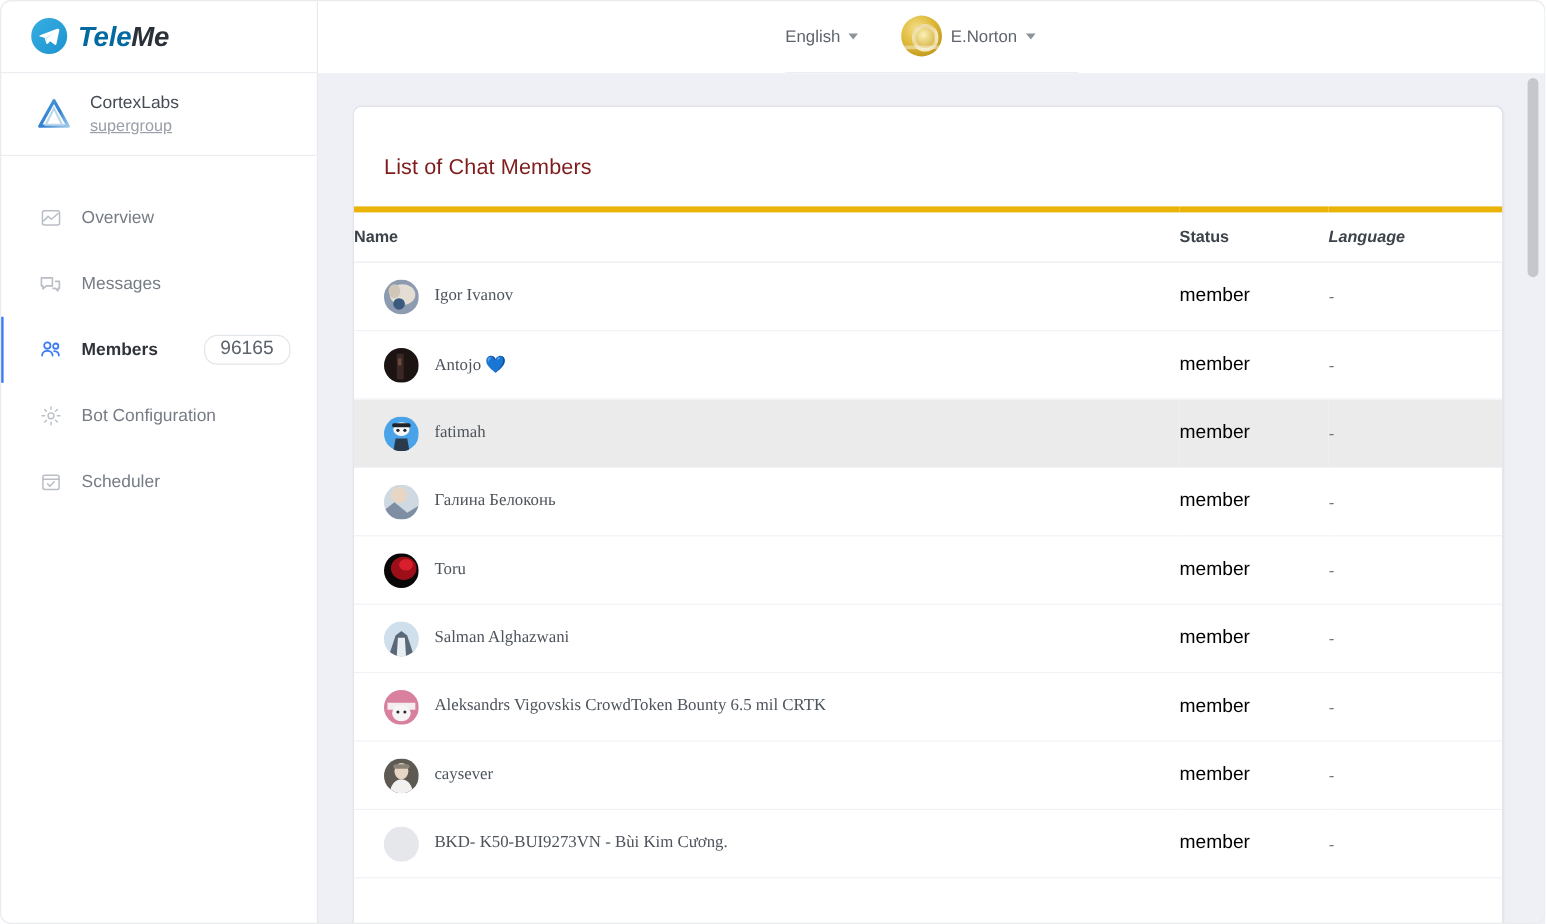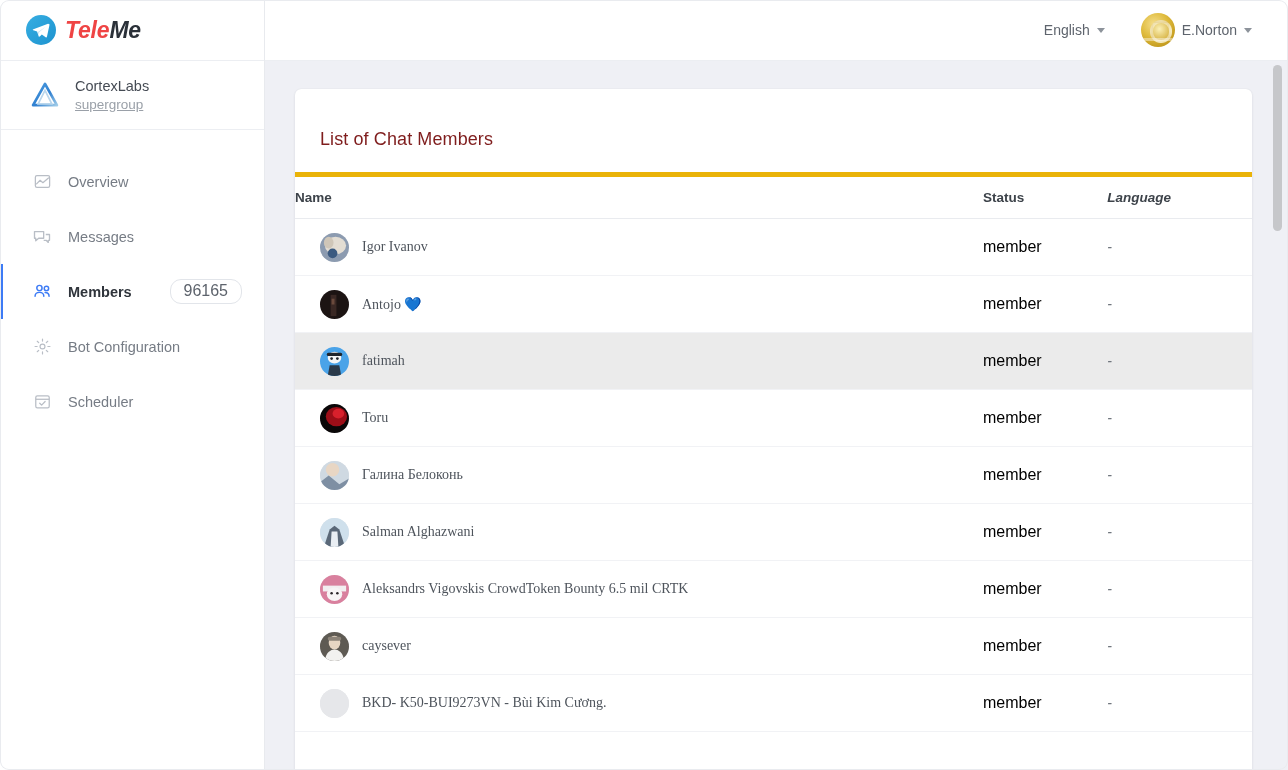--- a/index.html
+++ b/index.html
@@ -50,21 +50,21 @@
     flex: 0 0 auto;
   }
   .brand-logo svg { display: block; }
   .brand-text {
     font-size: 23px;
     font-style: italic;
     font-weight: 700;
     letter-spacing: -0.2px;
     white-space: nowrap;
   }
-  .brand-text .t1 { color: #ef4444; font-style: italic; }
+  .brand-text .t1 { color: #0369a1; font-style: italic; }
   .brand-text .t2 { color: #2b3139; }
 
   .group-row {
     height: 69px;
     display: flex;
     align-items: center;
     padding-left: 28px;
     border-bottom: 1px solid #eceef2;
   }
   .group-logo {
@@ -123,20 +123,21 @@
   }
 
   
   #main {
     flex: 1;
     height: 770px;
     position: relative;
     display: flex;
     flex-direction: column;
     min-width: 0;
+    align-items: center;
   }
 
   .topbar {
     height: 61px;
     min-height: 61px;
     background: #ffffff;
     border-bottom: 1px solid #eceef2;
     display: flex;
     align-items: center;
     justify-content: flex-end;
@@ -442,42 +443,42 @@
                   </span>
                 </td>
                 <td class="col-status"><span class="status-txt">member</span></td>
                 <td class="col-lang"><span class="lang-txt">-</span></td>
               </tr>
               <tr class="row">
                 <td class="col-name">
                   <span class="name-cell">
                     <span class="avatar">
                       <svg viewBox="0 0 30 30">
+                        <rect width="30" height="30" fill="#cfd9e2"></rect>
+                        <ellipse cx="13" cy="9" rx="7" ry="7" fill="#e8d6c4"></ellipse>
+                        <path d="M0 22 L9 15 L20 24 L30 18 V30 H0Z" fill="#7e8fa3"></path>
+                      </svg>
+                    </span>
+                    <span class="member-name">Галина Белоконь</span>
+                  </span>
+                </td>
+                <td class="col-status"><span class="status-txt">member</span></td>
+                <td class="col-lang"><span class="lang-txt">-</span></td>
+              </tr>
+              <tr class="row">
+                <td class="col-name">
+                  <span class="name-cell">
+                    <span class="avatar">
+                      <svg viewBox="0 0 30 30">
                         <rect width="30" height="30" fill="#0a0708"></rect>
                         <ellipse cx="17" cy="13" rx="11" ry="10" fill="#9c0e18"></ellipse>
                         <ellipse cx="19" cy="10" rx="6" ry="5" fill="#d8202c"></ellipse>
                       </svg>
                     </span>
                     <span class="member-name">Toru</span>
-                  </span>
-                </td>
-                <td class="col-status"><span class="status-txt">member</span></td>
-                <td class="col-lang"><span class="lang-txt">-</span></td>
-              </tr>
-              <tr class="row">
-                <td class="col-name">
-                  <span class="name-cell">
-                    <span class="avatar">
-                      <svg viewBox="0 0 30 30">
-                        <rect width="30" height="30" fill="#cfd9e2"></rect>
-                        <ellipse cx="13" cy="9" rx="7" ry="7" fill="#e8d6c4"></ellipse>
-                        <path d="M0 22 L9 15 L20 24 L30 18 V30 H0Z" fill="#7e8fa3"></path>
-                      </svg>
-                    </span>
-                    <span class="member-name">Галина Белоконь</span>
                   </span>
                 </td>
                 <td class="col-status"><span class="status-txt">member</span></td>
                 <td class="col-lang"><span class="lang-txt">-</span></td>
               </tr>
               <tr class="row">
                 <td class="col-name">
                   <span class="name-cell">
                     <span class="avatar">
                       <svg viewBox="0 0 30 30">

